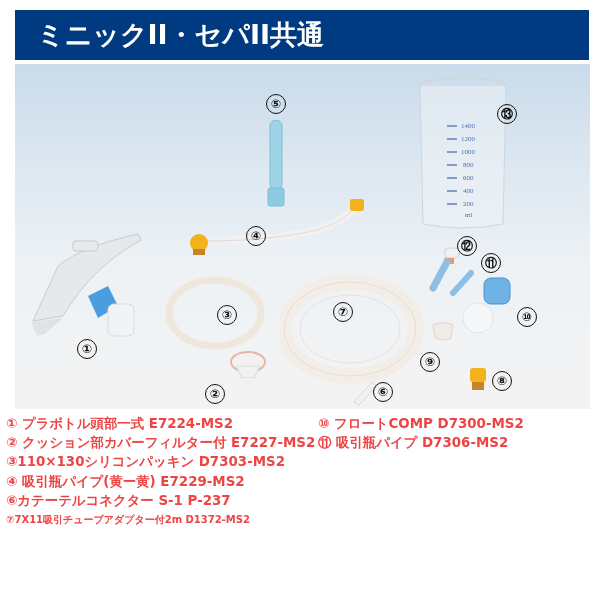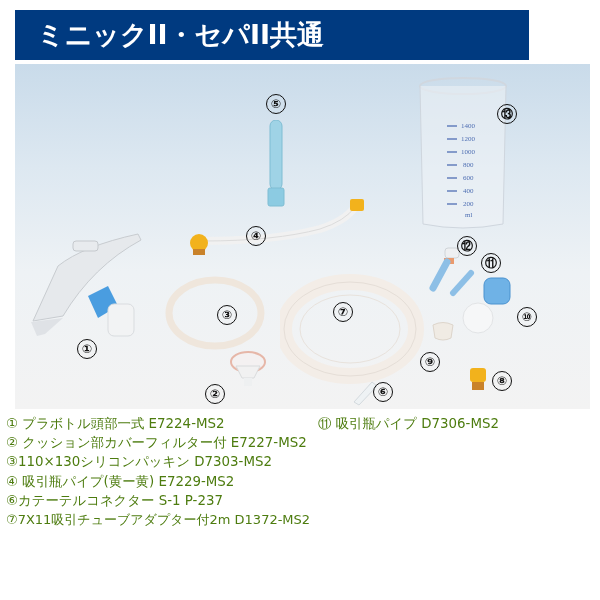--- a/index.html
+++ b/index.html
@@ -1,24 +1,24 @@
 <!DOCTYPE html>
 <html><head>
 <meta charset="utf-8">
 <style>
   html,body{margin:0;padding:0;background:#ffffff;}
   body{width:600px;height:600px;position:relative;overflow:hidden;font-family:"DejaVu Sans","Liberation Sans",sans-serif;}
-  .banner{position:absolute;left:15px;top:10px;width:514px;height:50px;background:#003a80;}
+  .banner{position:absolute;left:15px;top:10px;width:574px;height:50px;background:#003a80;}
   .banner-title{position:absolute;left:22px;top:7px;color:#ffffff;font-size:27px;font-weight:bold;letter-spacing:0px;white-space:nowrap;}
   .photo{position:absolute;left:15px;top:64px;width:575px;height:345px;
     background:linear-gradient(180deg,#c9dbea 0%,#dde8f1 30%,#eef2f5 60%,#f3f3f3 100%);overflow:hidden;}
   .num{position:absolute;width:18px;height:18px;border:1.6px solid #111;border-radius:50%;background:transparent;
     font-size:12px;font-weight:bold;color:#111;display:flex;align-items:center;justify-content:center;line-height:1;}
   .shape{position:absolute;}
-  .legend{position:absolute;top:414px;font-size:13.4px;font-weight:normal;color:#4d7c0f;line-height:19.2px;white-space:nowrap;}
+  .legend{position:absolute;top:414px;font-size:13.4px;font-weight:bold;color:#ef4444;line-height:19.2px;white-space:nowrap;}
   .legend-left{left:6px;}
   .legend-right{left:318px;}
   .legend-item{display:block;}
 </style>
 </head>
 <body>
 
 <div class="banner">
   <div class="banner-title">ミニックII・セパII共通</div>
 </div>
@@ -128,18 +128,19 @@
   <div class="num" style="left:442px;top:172px">⑫</div>
   <div class="num" style="left:482px;top:40px">⑬</div>
 </div>
 
 <div class="legend legend-left">
   <span class="legend-item">① プラボトル頭部一式 E7224-MS2</span>
   <span class="legend-item">② クッション部カバーフィルター付 E7227-MS2</span>
   <span class="legend-item">③110×130シリコンパッキン D7303-MS2</span>
   <span class="legend-item">④ 吸引瓶パイプ(黄ー黄) E7229-MS2</span>
   <span class="legend-item">⑥カテーテルコネクター S-1 P-237</span>
-  <span class="legend-item" style="font-size:13px">⑦7X11吸引チューブアダプター付2m D1372-MS2</span>
+  <span class="legend-item" style="font-size:10px">⑦7X11吸引チューブアダプター付2m D1372-MS2</span>
 </div>
 
 <div class="legend legend-right">
+  <span class="legend-item">⑩ フロートCOMP D7300-MS2</span>
   <span class="legend-item">⑪ 吸引瓶パイプ D7306-MS2</span>
 </div>
 
 </body></html>

